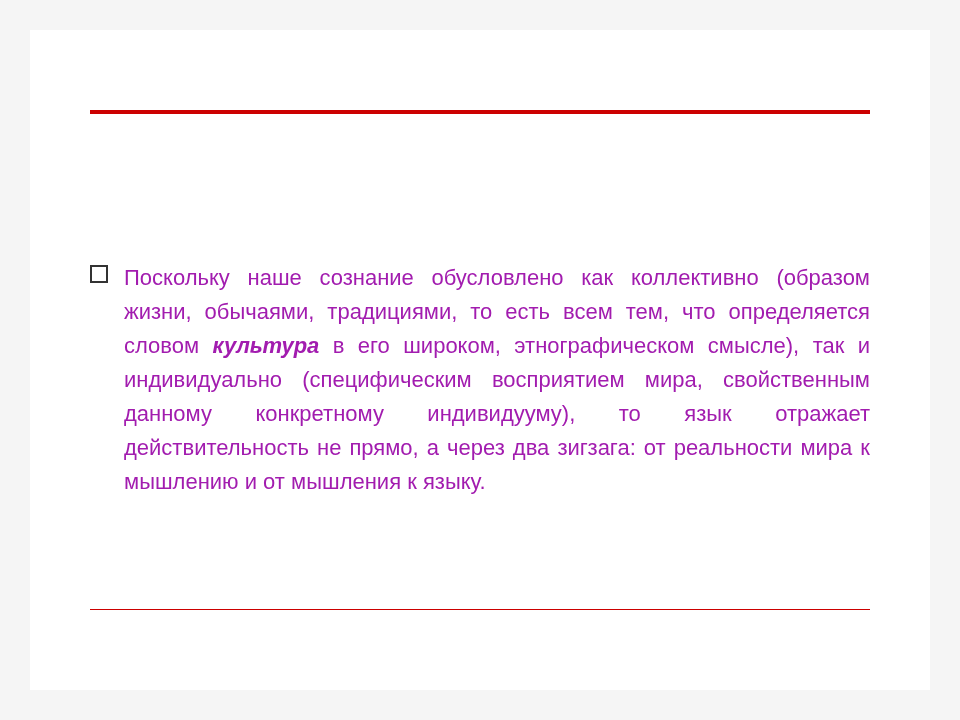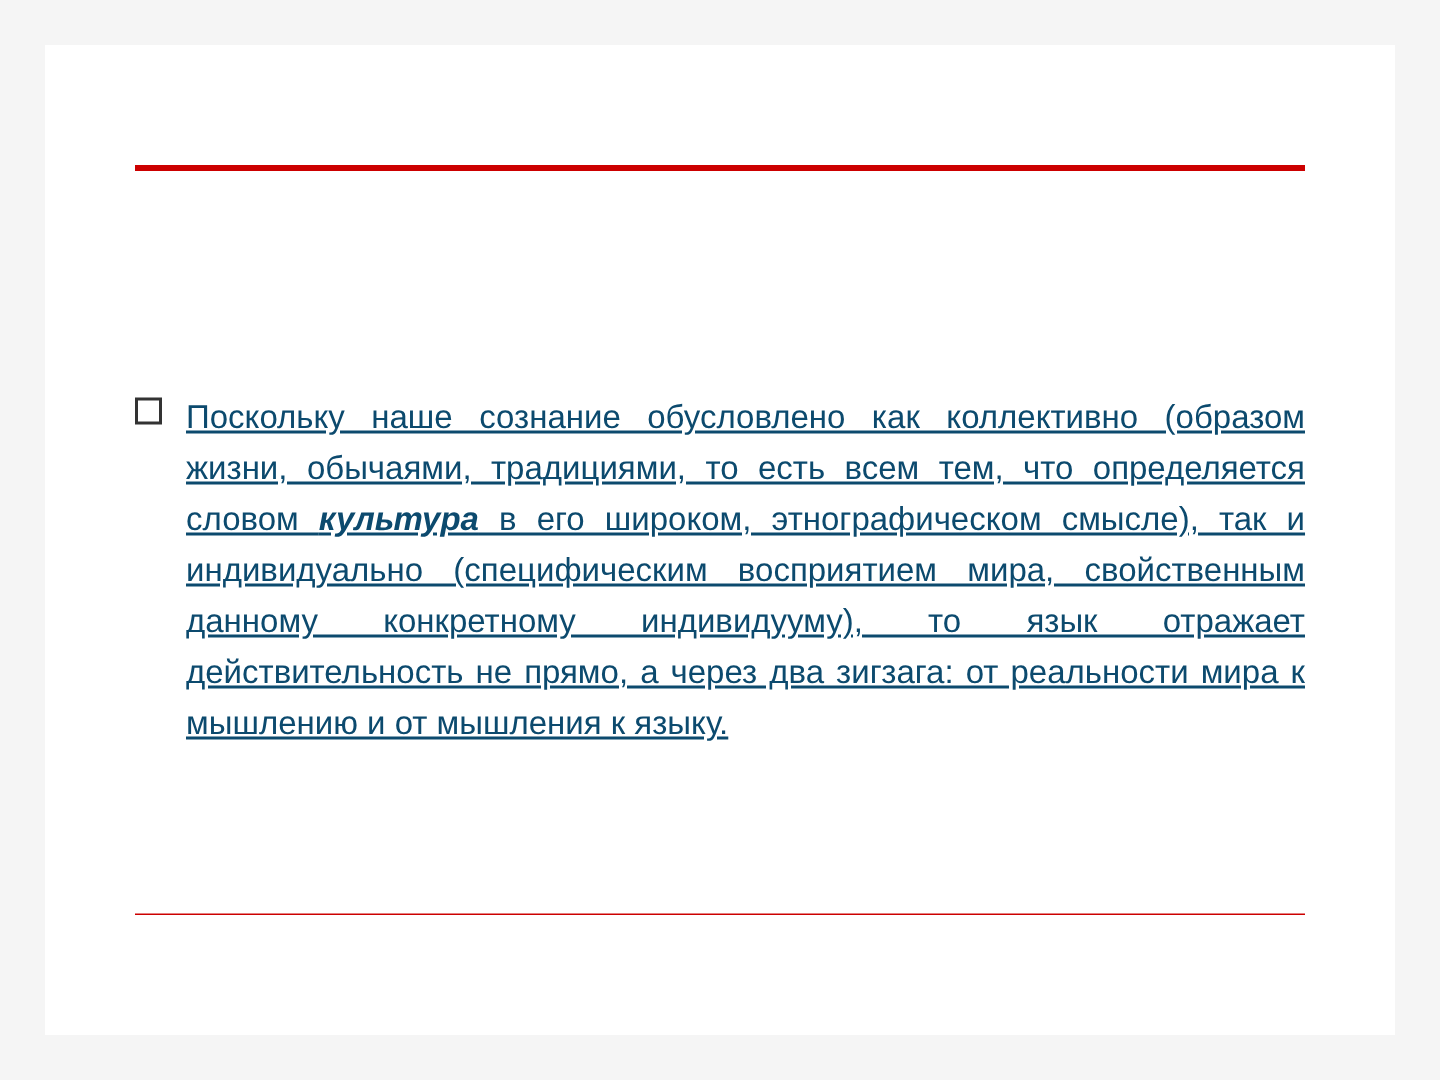--- a/index.html
+++ b/index.html
@@ -60,23 +60,22 @@
       height: 18px;
       border: 2px solid #333;
       flex-shrink: 0;
       margin-top: 4px;
       background: transparent;
     }
 
     .text-block {
       font-size: 22px;
       line-height: 1.55;
-      color: #0c4a6e;
+      color: #a21caf;
       text-align: justify;
-      text-decoration: underline;
     }
 
     .text-block .bold-italic {
       font-weight: bold;
       font-style: italic;
     }
   </style>
 </head>
 <body>
 

